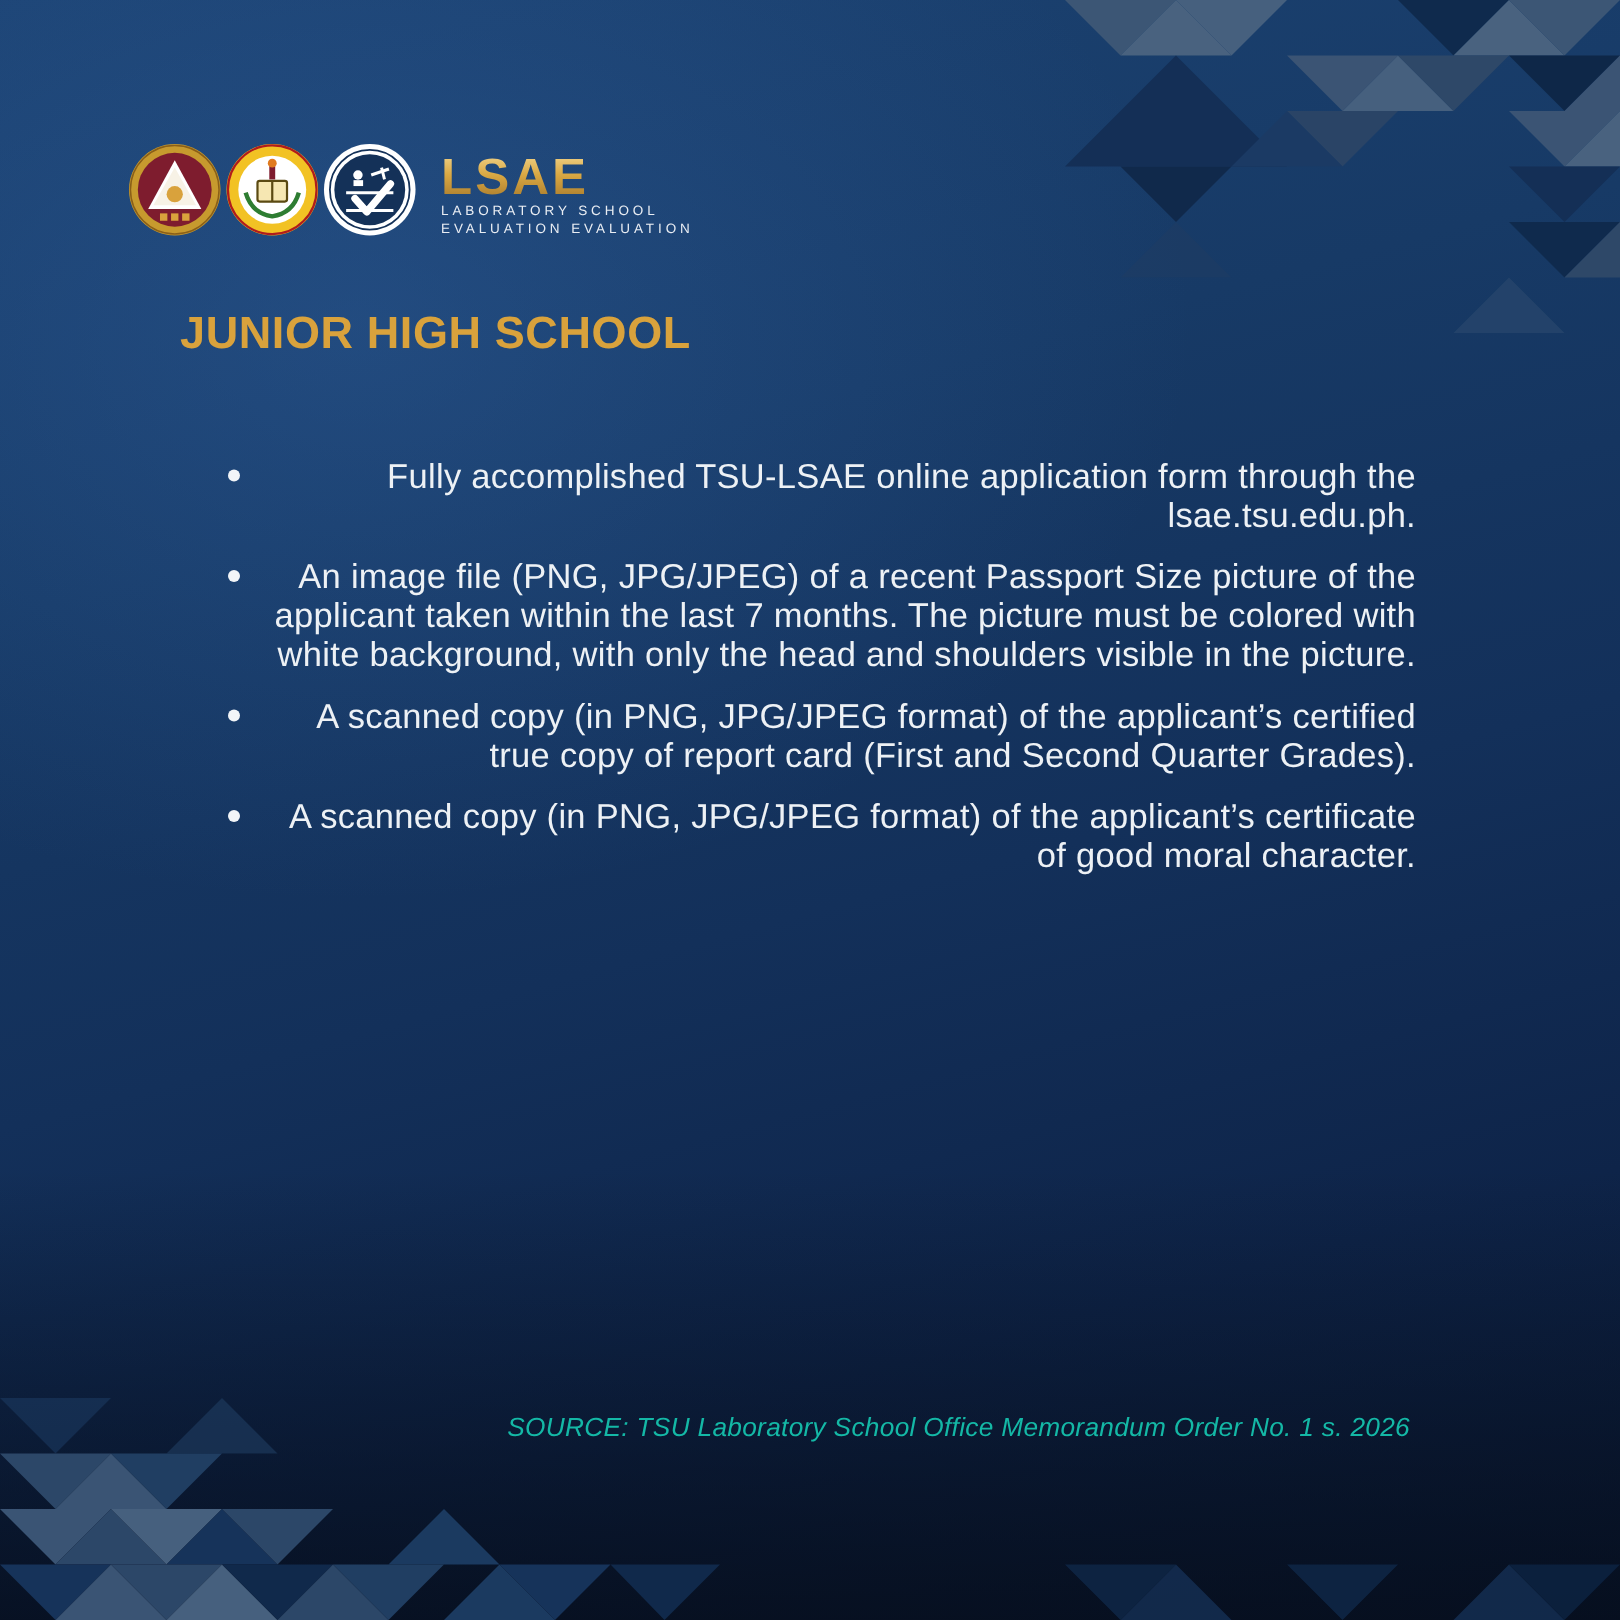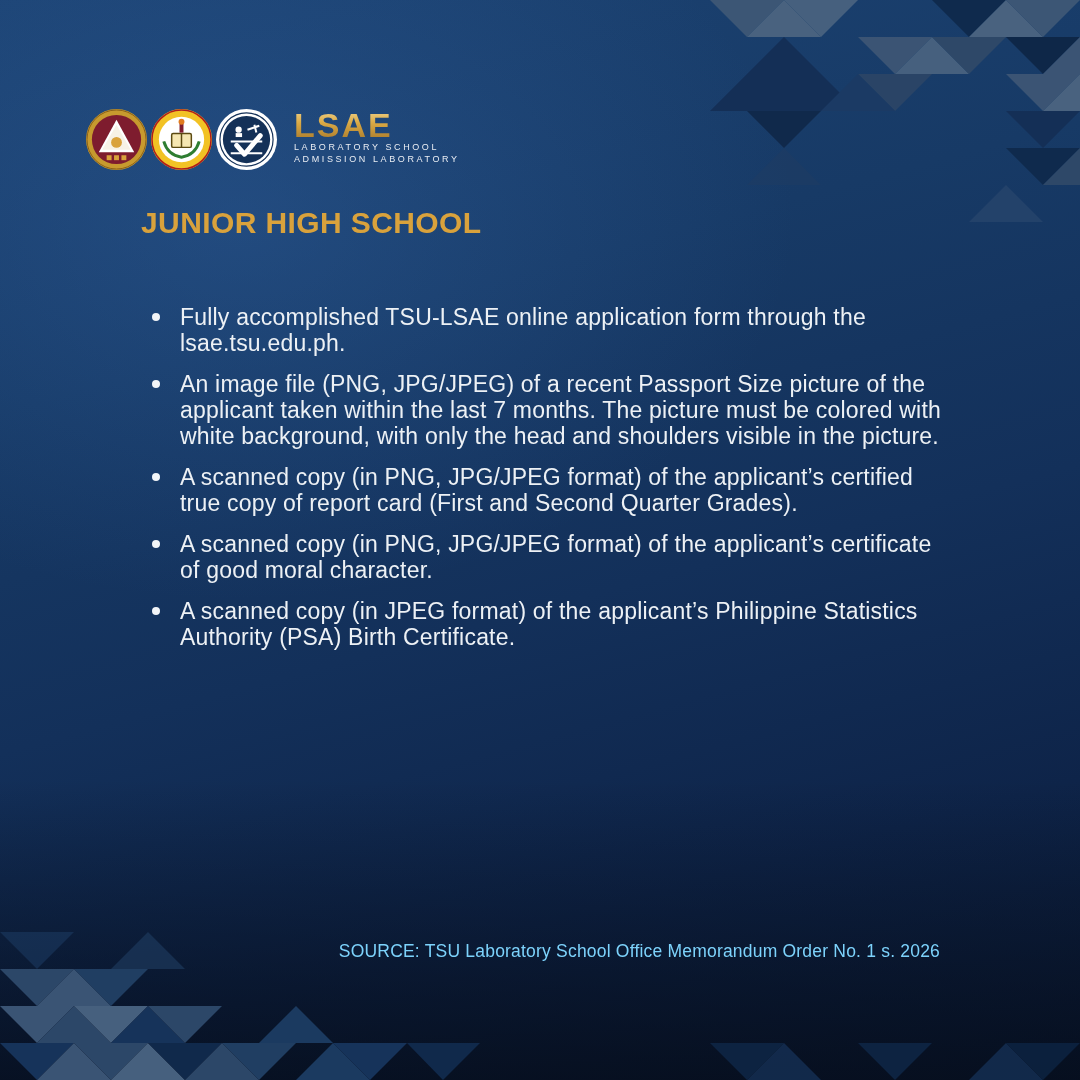--- a/index.html
+++ b/index.html
@@ -21,45 +21,45 @@
   .bg-glow{position:absolute;inset:0;z-index:1;
     background:radial-gradient(900px 620px at 22% 20%, rgba(52,102,168,0.35), rgba(52,102,168,0) 62%);}
   .bottom-shade{position:absolute;left:0;right:0;bottom:0;height:300px;z-index:2;
     background:linear-gradient(to top, rgba(5,11,23,0.75), rgba(5,11,23,0));}
   .pat{position:absolute;z-index:3;display:block;}
   .pat-tr{top:0;right:0;}
   .pat-bl{left:0;bottom:0;}
   .pat-br{right:0;bottom:0;opacity:.85;}
   .content{position:absolute;inset:0;z-index:5;}
 
-  .logo-row{position:absolute;left:85px;top:108px;display:flex;align-items:flex-start;}
+  .logo-row{position:absolute;left:85px;top:95px;display:flex;align-items:flex-end;}
   .seal{width:63px;height:63px;margin-right:2px;flex:0 0 auto;}
   .lsae{margin-left:14px;padding-top:1px;}
   .lsae-word{
     font-size:34px;font-weight:800;letter-spacing:2px;line-height:32px;
     background:linear-gradient(180deg,#f1d48d 0%,#d9a843 45%,#a87a2c 100%);
     -webkit-background-clip:text;background-clip:text;color:transparent;
   }
   .lsae-sub{font-size:9px;letter-spacing:2.6px;color:#e9edf3;line-height:12px;font-weight:400;}
 
   .headline{position:absolute;left:120px;top:206px;margin:0;
     font-size:30px;font-weight:800;letter-spacing:0.4px;line-height:34px;color:#d9a23c;}
-  .headline span{display:block;margin-left:21px;}
-
-  .req-list{position:absolute;left:152px;top:304px;width:800px;margin:0;padding:0;list-style:none;}
+  .headline span{display:block;}
+
+  .req-list{position:absolute;left:152px;top:304px;width:800px;margin:0;padding:0;list-style:none;text-align:right;}
   .req-list li{
     position:relative;display:flex;align-items:flex-start;
     margin-bottom:15px;color:#edf1f5;font-size:23px;line-height:26px;font-weight:400;
   }
   .bullet-dot{flex:0 0 28px;padding-top:9px;}
   .bullet-dot i{display:block;width:8px;height:8px;border-radius:50%;background:#f2f5f8;}
   .req-text{display:block;max-width:764px;letter-spacing:0.2px;}
 
   .source{position:absolute;right:140px;top:941px;
-    font-size:17.5px;color:#7dd3fc;letter-spacing:0.2px;}
+    font-size:17.5px;font-style:italic;color:#14b8a6;letter-spacing:0.2px;}
 </style>
 </head>
 <body>
 
 <div class="canvas">
   <div class="bg-fix"></div>
   <div class="bg-glow"></div>
   <div class="bottom-shade"></div>
 
   <svg class="pat pat-tr" width="370" height="240" viewBox="0 0 370 240">
@@ -151,21 +151,21 @@
         <rect x="21" y="25.5" width="6.5" height="4" fill="#ffffff"></rect>
         <line x1="33" y1="22" x2="45" y2="18" stroke="#ffffff" stroke-width="2.2"></line>
         <line x1="40" y1="17" x2="42" y2="25" stroke="#ffffff" stroke-width="2"></line>
         <line x1="16" y1="34" x2="48" y2="34" stroke="#ffffff" stroke-width="2"></line>
         <line x1="16" y1="46" x2="48" y2="46" stroke="#ffffff" stroke-width="2"></line>
         <path d="M22 38 L30 47 L46 28" fill="none" stroke="#ffffff" stroke-width="5" stroke-linecap="round" stroke-linejoin="round"></path>
       </svg>
       <div class="lsae">
         <div class="lsae-word">LSAE</div>
         <div class="lsae-sub">LABORATORY SCHOOL</div>
-        <div class="lsae-sub">ADMISSION LABORATORY</div>
+        <div class="lsae-sub">EVALUATION EVALUATION</div>
       </div>
     </header>
 
     <h1 class="headline">
       <span>JUNIOR HIGH SCHOOL</span>
     </h1>
 
     <ul class="req-list">
       <li>
         <span class="bullet-dot">
@@ -184,24 +184,18 @@
             <i></i>
           </span>
         <span class="req-text">A scanned copy (in PNG, JPG/JPEG format) of the applicant’s certified true copy of report card (First and Second Quarter Grades).</span>
       </li>
       <li>
         <span class="bullet-dot">
             <i></i>
           </span>
         <span class="req-text">A scanned copy (in PNG, JPG/JPEG format) of the applicant’s certificate of good moral character.</span>
       </li>
-      <li>
-        <span class="bullet-dot">
-            <i></i>
-          </span>
-        <span class="req-text">A scanned copy (in JPEG format) of the applicant’s Philippine Statistics Authority (PSA) Birth Certificate.</span>
-      </li>
     </ul>
 
     <div class="source">SOURCE: TSU Laboratory School Office Memorandum Order No. 1 s. 2026</div>
 
   </div>
 </div>
 
 </body></html>

